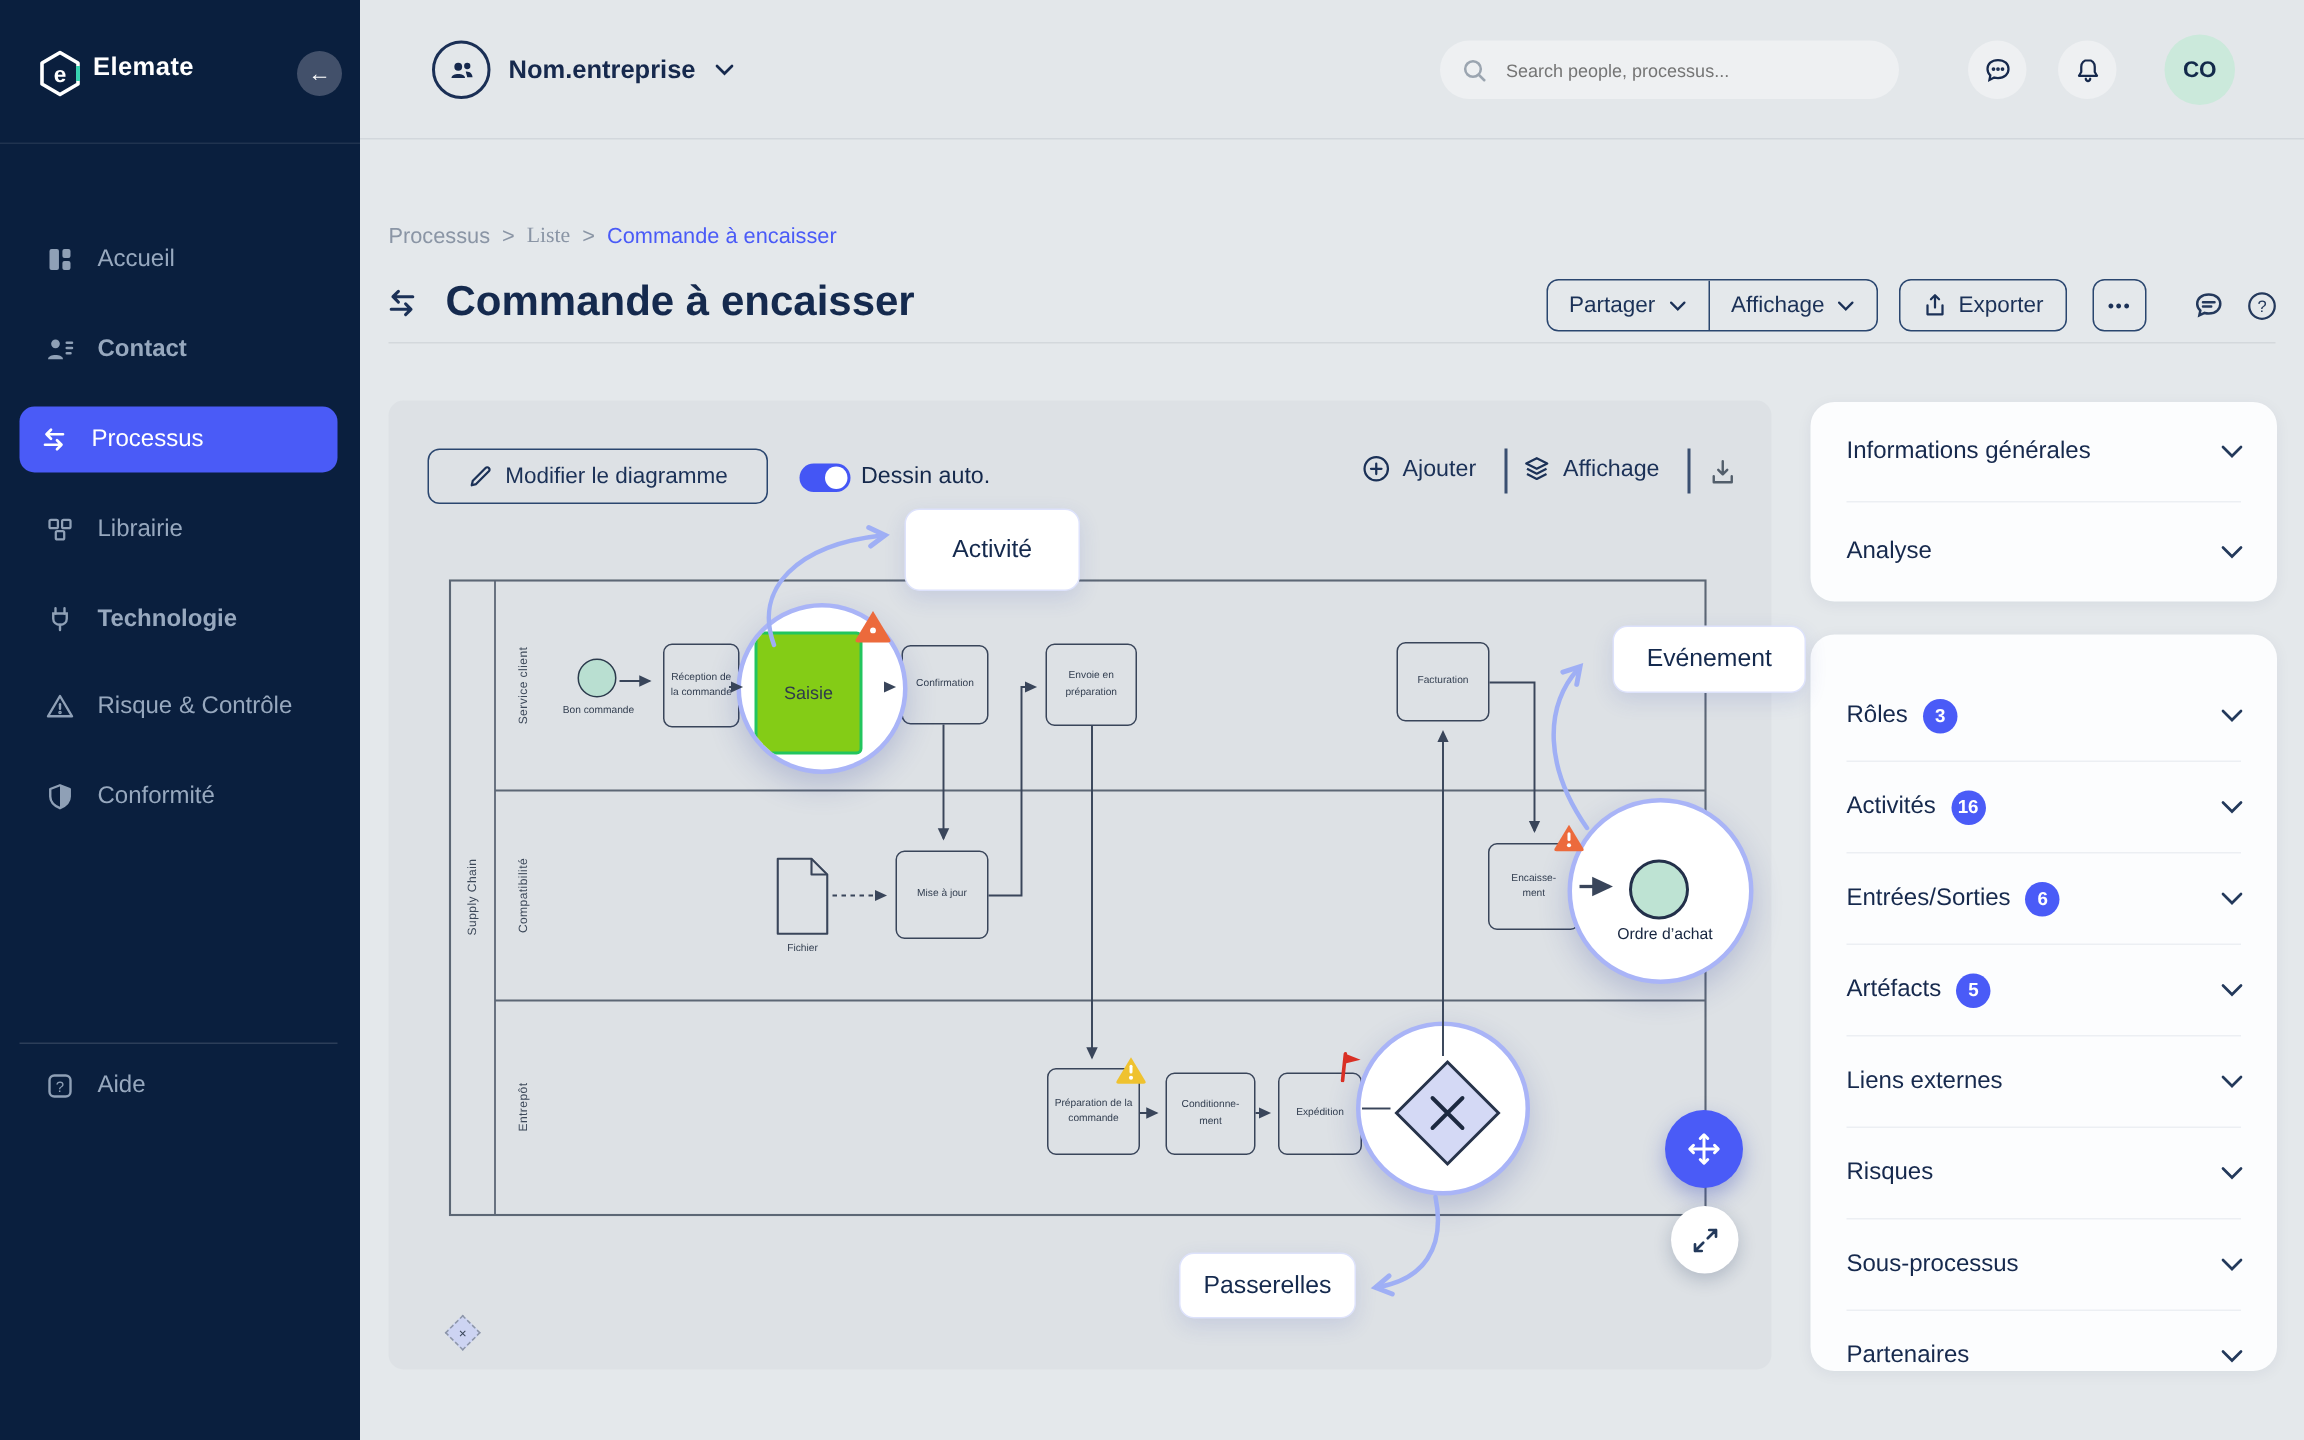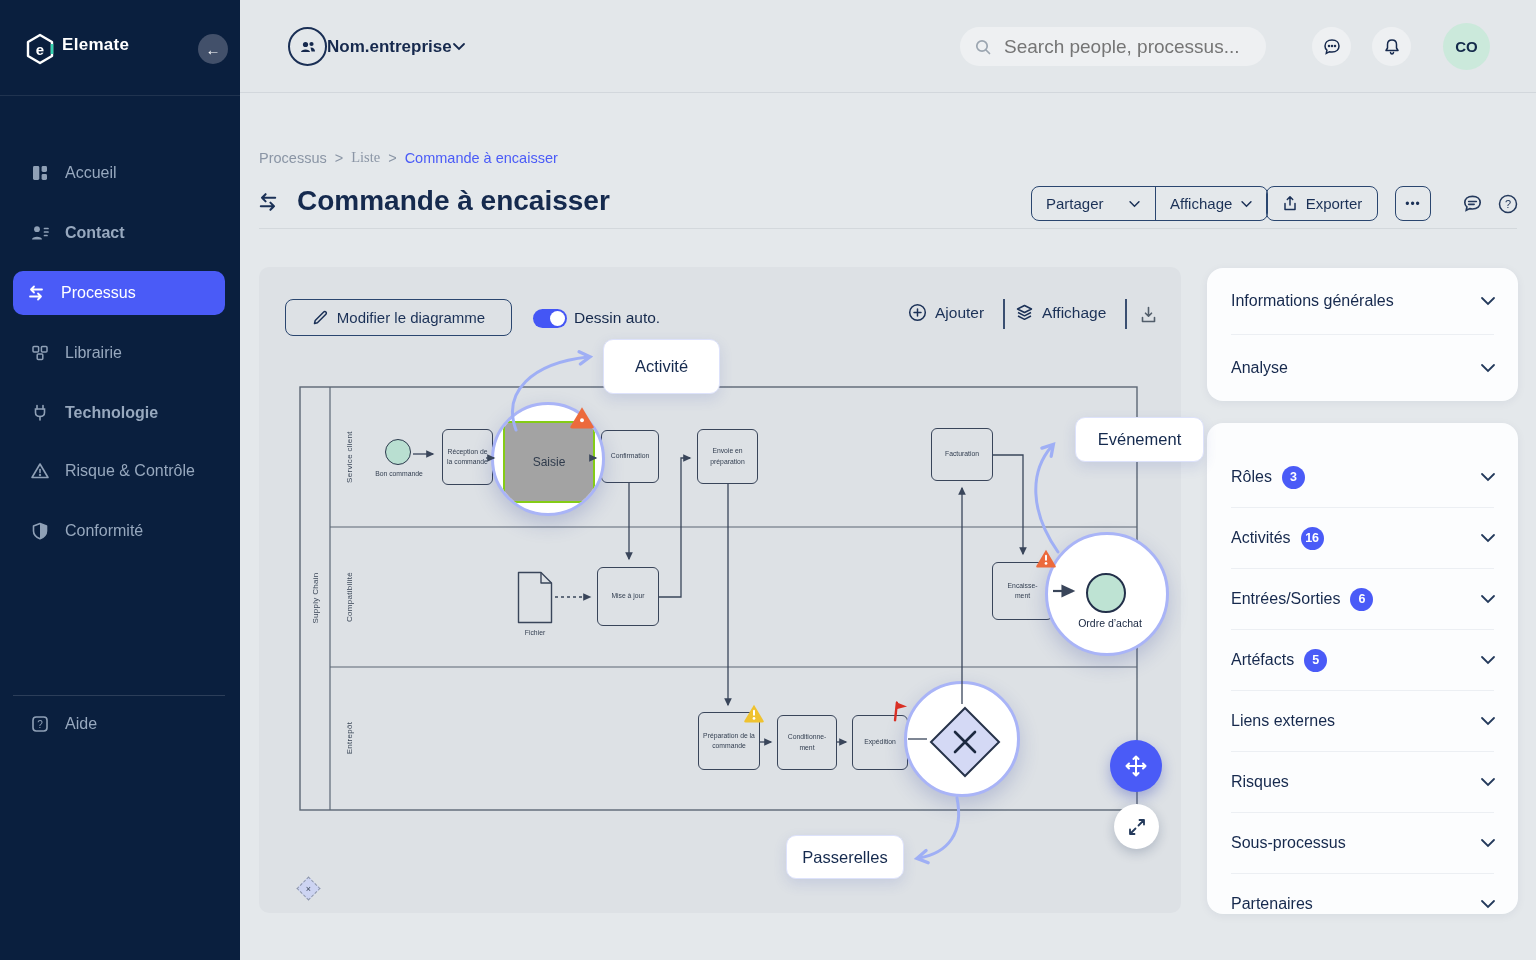--- a/index.html
+++ b/index.html
@@ -117,41 +117,41 @@
     <div class="navitem" style="top:702px;">
       <svg width="20" height="20" viewBox="0 0 20 20" fill="none" stroke="#8FA0B6" stroke-width="1.6">
         <rect x="3" y="3" width="14" height="14" rx="3.2"></rect>
         <text x="10" y="14" text-anchor="middle" font-size="10" fill="#8FA0B6" stroke="none" font-family="Liberation Sans,sans-serif">?</text>
       </svg>
       <span>Aide</span>
     </div>
   </div>
 
   <div class="abs" style="left:240px;top:0;width:1296px;height:93px;background:#E3E7EA;border-bottom:1px solid #D2D7DC;"></div>
-  <div class="abs flex" style="left:288px;top:27px;cursor:pointer;z-index:1;">
+  <div class="abs flex" style="left:288px;top:27px;gap:12px;cursor:pointer;z-index:1;">
     <span style="width:39px;height:39px;border-radius:50%;border:2px solid #1A2F55;display:flex;align-items:center;justify-content:center;">
       <svg width="20" height="20" viewBox="0 0 20 20" fill="#16294D">
         <circle cx="7.5" cy="7.5" r="2.6"></circle>
           <path d="M3 15 C3 11.5 12 11.5 12 15 Z"></path>
         <circle cx="13.5" cy="7" r="2.1"></circle>
           <path d="M12.5 10.6 C15.5 10.4 17 12.5 17 14.5 H13.5 Z"></path>
       </svg>
     </span>
     <span style="font-size:17px;font-weight:bold;color:#16294D;">Nom.entreprise</span>
     <svg width="14" height="9" viewBox="0 0 14 9" fill="none" stroke="#16294D" stroke-width="1.8" stroke-linecap="round">
         <path d="M2 2 L7 7 L12 2"></path>
       </svg>
   </div>
 
   <div class="abs flex" style="left:960px;top:27px;width:306px;height:39px;border-radius:20px;background:#EEF0F2;padding:0 14px;gap:10px;z-index:1;">
     <svg width="18" height="18" viewBox="0 0 18 18" fill="none" stroke="#9BA5B0" stroke-width="1.7" stroke-linecap="round">
       <circle cx="8" cy="8" r="5.2"></circle>
         <path d="M12 12 L15.5 15.5"></path>
     </svg>
-    <input style="border: none; outline: none; background: transparent; font-size: 19px; color: #c2410c; width: 240px; font-family: inherit;" placeholder="Search people, processus...">
+    <input style="border: none; outline: none; background: transparent; font-size: 12px; color: #c2410c; width: 240px; font-family: inherit;" placeholder="Search people, processus...">
   </div>
   <div class="hdr-circle" style="left:1312px;top:27px;width:39px;height:39px;cursor:pointer;z-index:1;">
     <svg width="20" height="20" viewBox="0 0 20 20" fill="none" stroke="#16294D" stroke-width="1.5" stroke-linecap="round">
       <path d="M10 3 C5.5 3 3 5.8 3 9 C3 10.7 3.7 12.2 4.9 13.2 L4.3 16.3 L7.5 14.7 C8.3 14.9 9.1 15 10 15 C14.5 15 17 12.2 17 9 C17 5.8 14.5 3 10 3 Z"></path>
       <circle cx="7" cy="9" r=".5" fill="#16294D"></circle>
         <circle cx="10" cy="9" r=".5" fill="#16294D"></circle>
         <circle cx="13" cy="9" r=".5" fill="#16294D"></circle>
     </svg>
   </div>
   <div class="hdr-circle" style="left:1372px;top:27px;width:39px;height:39px;cursor:pointer;z-index:1;">
@@ -173,21 +173,21 @@
   </div>
   <div class="abs" style="left:256px;top:190px;">
     <svg width="24" height="24" viewBox="0 0 20 20" fill="none" stroke="#1B3157" stroke-width="1.7" stroke-linecap="round" stroke-linejoin="round">
       <path d="M16 6.5 H5 M8 3.5 L5 6.5 L8 9.5"></path>
         <path d="M4 13.5 H15 M12 10.5 L15 13.5 L12 16.5"></path>
     </svg>
   </div>
   <div class="abs" style="left:297px;top:185px;font-size:28px;font-weight:bold;color:#152A4E;">Commande à encaisser</div>
 
   <div class="abs flex" style="left:1031px;top:186px;height:35px;border:1.5px solid #2A466F;border-radius:8px;overflow:hidden;">
-    <div class="flex" style="height:100%;padding:0 14px;gap:24px;cursor:pointer;">
+    <div class="flex" style="height:100%;padding:0 14px;gap:8px;cursor:pointer;">
       <span style="font-size:15px;color:#1B3157;">Partager</span>
       <svg width="13" height="8" viewBox="0 0 14 9" fill="none" stroke="#1B3157" stroke-width="1.7" stroke-linecap="round">
           <path d="M2 2 L7 7 L12 2"></path>
         </svg>
     </div>
     <div style="width:1.5px;height:100%;background:#2A466F;"></div>
     <div class="flex" style="height:100%;padding:0 14px;gap:8px;cursor:pointer;">
       <span style="font-size:15px;color:#1B3157;">Affichage</span>
       <svg width="13" height="8" viewBox="0 0 14 9" fill="none" stroke="#1B3157" stroke-width="1.7" stroke-linecap="round">
           <path d="M2 2 L7 7 L12 2"></path>
@@ -296,21 +296,21 @@
     <path d="M3 2 L13.5 4.8 L3 8.6 Z" fill="#D93025"></path>
   </svg>
 
   <svg class="abs" style="left:1035px;top:548px;z-index:5;" width="22" height="20" viewBox="0 0 24 22">
     <path d="M12 2 L22.5 19.5 Q23.5 21.5 21 21.5 L3 21.5 Q.5 21.5 1.5 19.5 Z" fill="#EC6A3C"></path>
     <rect x="10.9" y="7.5" width="2.2" height="6.5" rx="1.1" fill="#fff"></rect>
       <circle cx="12" cy="17" r="1.5" fill="#fff"></circle>
   </svg>
 
   <div class="mag" style="left:491px;top:402px;width:114px;height:114px;">
-    <div style="position:absolute;left:9px;top:16px;width:92px;height:82px;background:#a3a3a3;border:2px solid #84cc16;border-radius:4px;display:flex;align-items:center;justify-content:center;font-size:12px;color:#2F3B4C;">Saisie</div>
+    <div style="position:absolute;left:9px;top:16px;width:72px;height:82px;background:#84cc16;border:2px solid #22c55e;border-radius:4px;display:flex;align-items:center;justify-content:center;font-size:12px;color:#2F3B4C;">Saisie</div>
   </div>
   <div class="mag" style="left:1045px;top:532px;width:124px;height:124px;">
     <div style="position:absolute;left:38px;top:38px;width:40px;height:40px;border-radius:50%;background:#BEE3D3;border:2px solid #23304A;"></div>
     <div style="position:absolute;left:0;top:82px;width:124px;text-align:center;font-size:10.5px;color:#17253F;">Ordre d’achat</div>
   </div>
   <div class="mag" style="left:904px;top:681px;width:116px;height:116px;">
     <svg width="116" height="116" viewBox="0 0 116 116">
       <polygon points="58,24 92,58 58,92 24,58" fill="#D4D9F5" stroke="#27334A" stroke-width="2"></polygon>
       <path d="M48 48 L68 68 M68 48 L48 68" stroke="#1C2940" stroke-width="2.6" stroke-linecap="round"></path>
     </svg>

